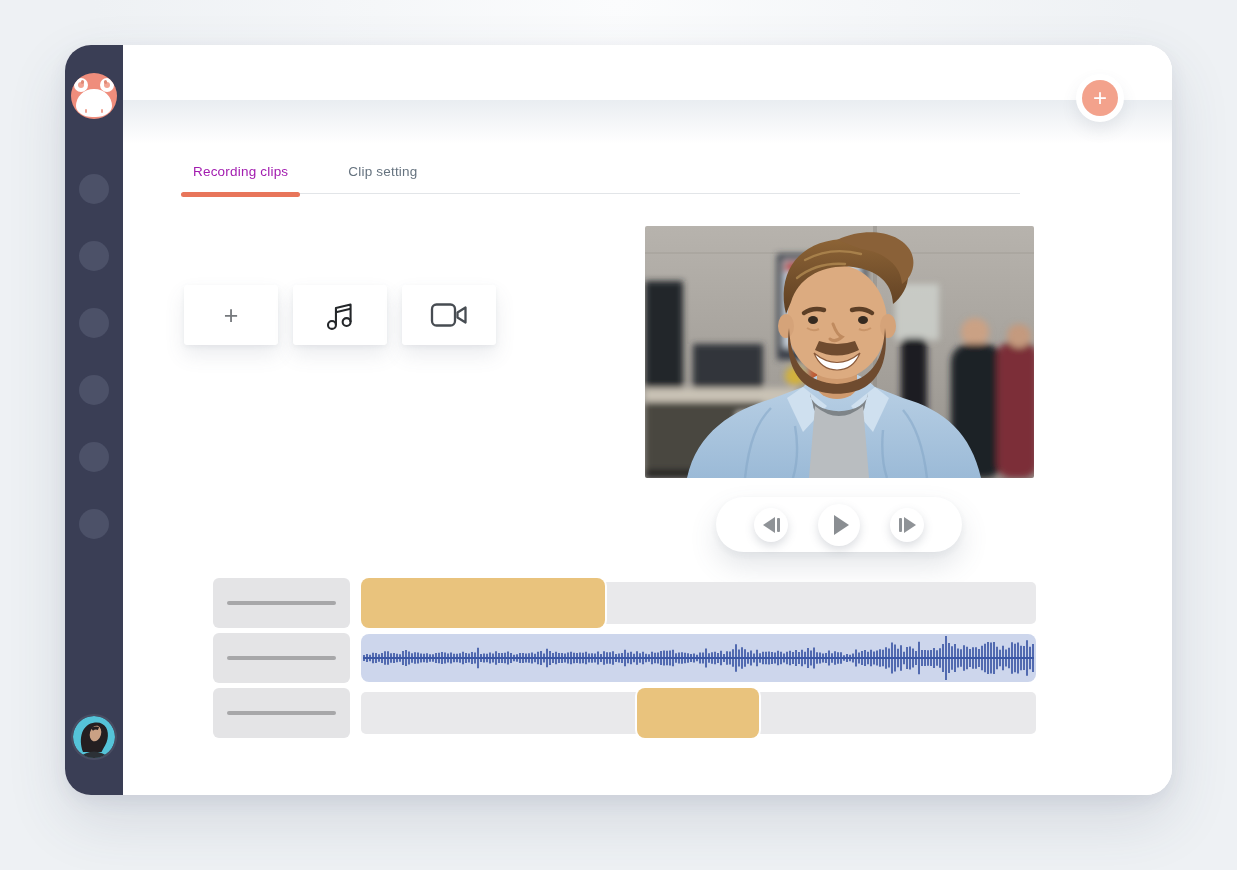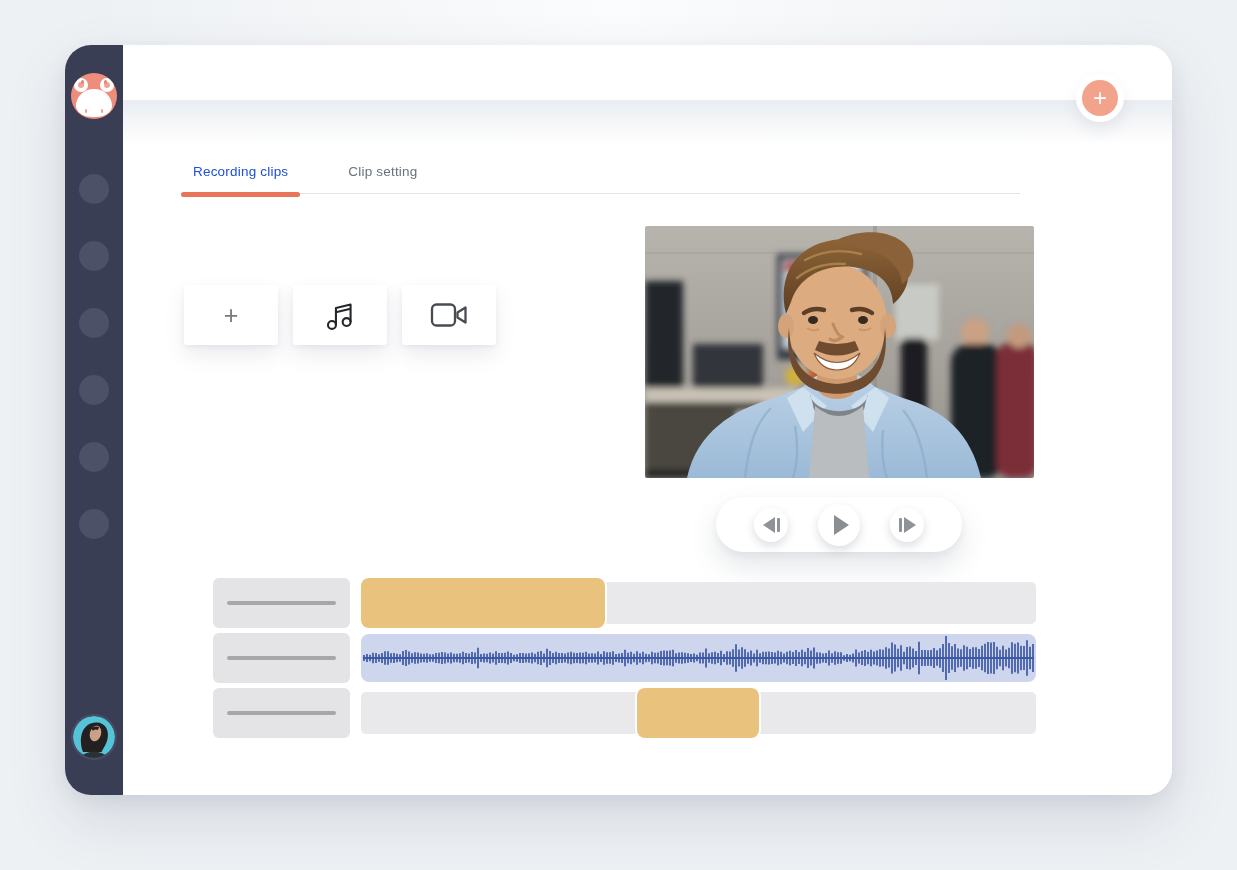--- a/index.html
+++ b/index.html
@@ -39,21 +39,21 @@
             background:#fff;z-index:3;display:flex;align-items:center;justify-content:center;
             box-shadow:0 8px 16px rgba(80,90,110,.10)}
   .fab{width:36px;height:36px;border-radius:50%;background:#f3a28c;color:#fff;border:none;
        font-size:24px;line-height:34px;font-weight:300;cursor:pointer;
        display:flex;align-items:center;justify-content:center;font-family:"Liberation Sans",sans-serif}
   
   .tabs{position:absolute;left:58px;top:117px;width:839px;height:32px;z-index:2;
         border-bottom:1px solid #e2e5e8;display:flex;gap:36px}
   .tab{position:relative;padding:0 12px;font-size:13.5px;color:#66737f;letter-spacing:.2px;
        cursor:pointer;height:32px;line-height:20px}
-  .tab.active{color:#1d4ed8}
+  .tab.active{color:#a21caf}
   .tab .underline{display:none}
   .tab.active .underline{display:block;position:absolute;left:0;right:0;bottom:-3px;height:5px;
        border-radius:3px;background:#e8755a}
   
   .tools{position:absolute;left:61px;top:240px;display:flex;gap:15px;z-index:2}
   .tool-btn{width:94px;height:60px;background:#fff;border:none;border-radius:3px;cursor:pointer;
             display:flex;align-items:center;justify-content:center;
             box-shadow:0 10px 20px rgba(90,100,120,.12),0 2px 5px rgba(90,100,120,.08)}
   .tool-btn .plus{font-size:25px;color:#76797d;font-weight:400;line-height:1}
   

